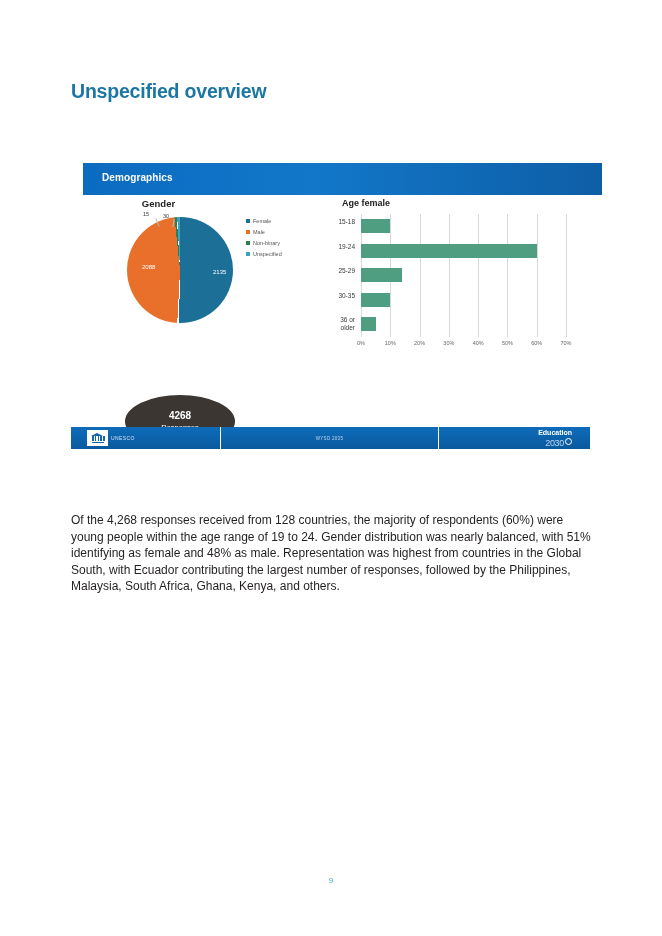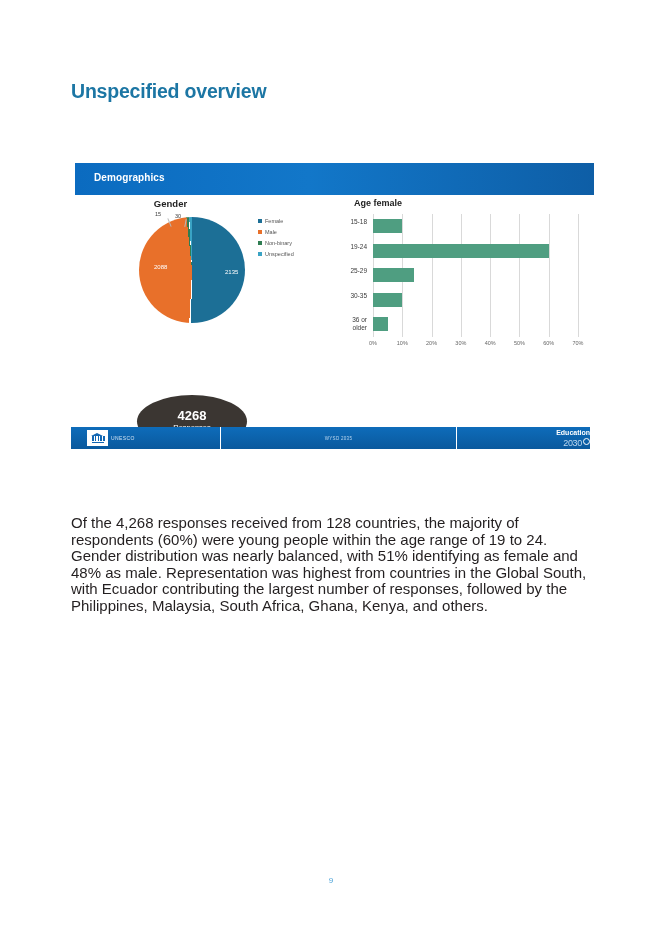--- a/index.html
+++ b/index.html
@@ -30,39 +30,39 @@
   .figure {
     position: absolute;
     left: 71px;
     top: 163px;
     width: 519px;
     height: 288px;
     background: #ffffff;
   }
   .fig-header {
     position: absolute;
-    left: 4px;
+    left: 12px;
     top: 0;
     width: 519px;
     height: 32px;
     background: linear-gradient(90deg, #0b6bc0 0%, #1277c9 45%, #0e5ea6 100%);
   }
   .fig-header-title {
     position: absolute;
     left: 19px;
     top: 9px;
     color: #ffffff;
     font-size: 10px;
     font-weight: bold;
     letter-spacing: 0.1px;
   }
 
   .fig-body {
     position: absolute;
-    left: 12px;
+    left: 0;
     top: 32px;
     width: 519px;
     height: 224px;
     background: #ffffff;
     text-decoration: underline;
   }
 
   
   .pie-block { position: absolute; left: 22px; top: 3px; width: 215px; height: 150px; }
   .chart-title {
@@ -177,21 +177,21 @@
     width: 110px;
     height: 53px;
     border-radius: 50%;
     background: #3b3632;
     color: #ffffff;
     display: flex;
     flex-direction: column;
     align-items: center;
     justify-content: center;
   }
-  .co-num { font-size: 13px; font-weight: bold; line-height: 12px; }
+  .co-num { font-size: 10px; font-weight: bold; line-height: 12px; }
   .co-lbl { font-size: 7.5px; line-height: 11px; }
   .callout-box {
     position: absolute;
     left: 272px;
     top: 200px;
     width: 96px;
     height: 52px;
     border-radius: 7px;
     background: #1c6f96;
     color: #ffffff;
@@ -213,21 +213,21 @@
   }
   .ff-seg {
     height: 22px;
     background: linear-gradient(180deg, #0e6cba 0%, #0a599d 100%);
     display: flex;
     align-items: center;
     border-right: 1px solid #ffffff;
   }
   .ff-left { width: 133px; padding-left: 16px; }
   .ff-mid  { flex: 1; justify-content: center; }
-  .ff-right{ width: 133px; justify-content: flex-end; padding-right: 0; border-right: none; }
+  .ff-right{ width: 133px; justify-content: flex-end; padding-right: 18px; border-right: none; }
   .unesco-logo { display: flex; align-items: center; }
   .unesco-mark {
     width: 21px; height: 16px; background: #ffffff;
     display: flex; align-items: center; justify-content: center;
   }
   .temple { position: relative; width: 13px; height: 10px; }
   .temple-roof {
     position: absolute; top: 0; left: 0;
     width: 0; height: 0;
     border-left: 6.5px solid transparent;
@@ -243,21 +243,21 @@
   .edu-l1 { font-size: 7px; font-weight: bold; color: #ffffff; }
   .edu-l2 { font-size: 9px; color: #bcd8f0; letter-spacing: -0.3px; }
   .edu-dot { display: inline-block; width: 5px; height: 5px; border: 1.3px solid #ffffff; border-radius: 50%; vertical-align: 1px; margin-left: 1px; }
 
   
   .body-copy {
     position: absolute;
     left: 71px;
     top: 500px;
     width: 521px;
-    font-size: 15px;
+    font-size: 12px;
     line-height: 16.6px;
     color: #231f20;
   }
 
   
   .page-number {
     position: absolute;
     left: 0;
     top: 876px;
     width: 662px;

